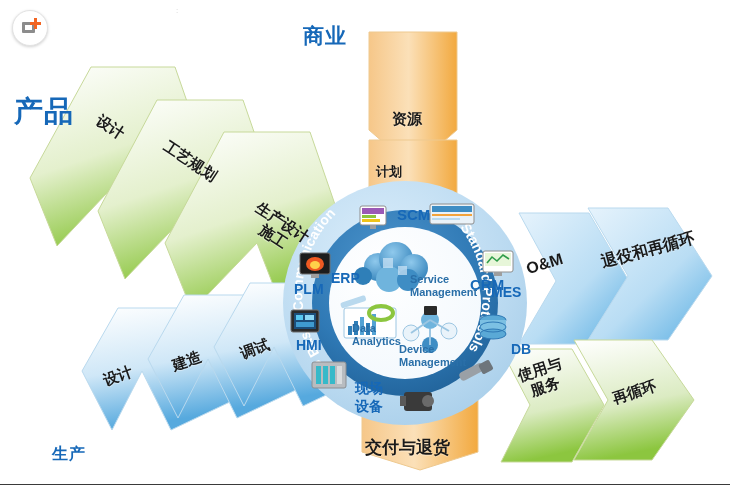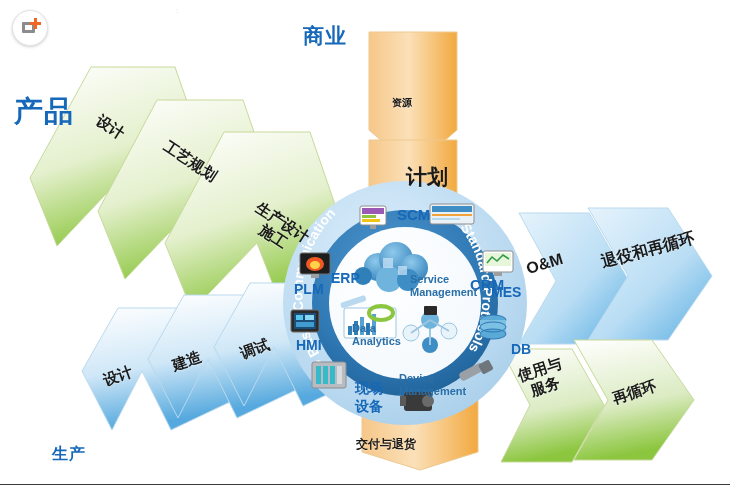--- a/index.html
+++ b/index.html
@@ -225,23 +225,23 @@
   <div class="lbl" style="left:303px;top:22px;font-size:21px;">商业</div>
   <div class="lbl" style="left:52px;top:444px;font-size:16px;">生产</div>
 
   <div class="arrowtext" style="left:95px;top:118px;font-size:15px;transform:rotate(33deg);">设计</div>
   <div class="arrowtext" style="left:160px;top:152px;font-size:15px;transform:rotate(33deg);">工艺规划</div>
   <div class="arrowtext" style="left:248px;top:212px;font-size:15px;transform:rotate(33deg);line-height:1.15;text-align:center;">
     <span>生产设计</span><br>
     <span>施工</span>
   </div>
 
-  <div class="arrowtext" style="left:392px;top:96px;font-size:10px;">资源</div>
-  <div class="arrowtext" style="left:406px;top:163px;font-size:21px;">计划</div>
-  <div class="arrowtext" style="left:356px;top:436px;font-size:12px;">交付与退货</div>
+  <div class="arrowtext" style="left:392px;top:110px;font-size:15px;">资源</div>
+  <div class="arrowtext" style="left:376px;top:163px;font-size:13px;">计划</div>
+  <div class="arrowtext" style="left:365px;top:436px;font-size:17px;">交付与退货</div>
 
   <div class="arrowtext" style="left:103px;top:367px;font-size:15px;transform:rotate(-20deg);">设计</div>
   <div class="arrowtext" style="left:172px;top:352px;font-size:15px;transform:rotate(-20deg);">建造</div>
   <div class="arrowtext" style="left:240px;top:340px;font-size:15px;transform:rotate(-20deg);">调试</div>
 
   <div class="arrowtext" style="left:526px;top:255px;font-size:16px;transform:rotate(-17deg);">O&amp;M</div>
   <div class="arrowtext" style="left:600px;top:240px;font-size:16px;transform:rotate(-15deg);">退役和再循环</div>
 
   <div class="arrowtext" style="left:520px;top:360px;font-size:15px;transform:rotate(-18deg);line-height:1.2;text-align:center;">
     <span>使用与</span><br>
@@ -256,16 +256,16 @@
   <div class="ringlbl" style="left:486px;top:341px;font-size:14px;margin-left:25px;">DB</div>
   <div class="ringlbl" style="left:294px;top:281px;font-size:14px;">PLM</div>
   <div class="ringlbl" style="left:296px;top:337px;font-size:14px;">HMI</div>
   <div class="ringlbl" style="left:355px;top:380px;font-size:14px;line-height:1.25;text-align:right;">
     <span>现场</span><br>
     <span>设备</span>
   </div>
 
   <div class="innerlbl" style="left:410px;top:273px;font-size:11px;">Service<br>Management</div>
   <div class="innerlbl" style="left:352px;top:322px;font-size:11px;">Data<br>Analytics</div>
-  <div class="innerlbl" style="left:399px;top:343px;font-size:11px;margin-top:29px;">Device<br>Management</div>
+  <div class="innerlbl" style="left:399px;top:343px;font-size:11px;">Device<br>Management</div>
 
   <div class="bottomline"></div>
 </div>
 
 </body></html>

